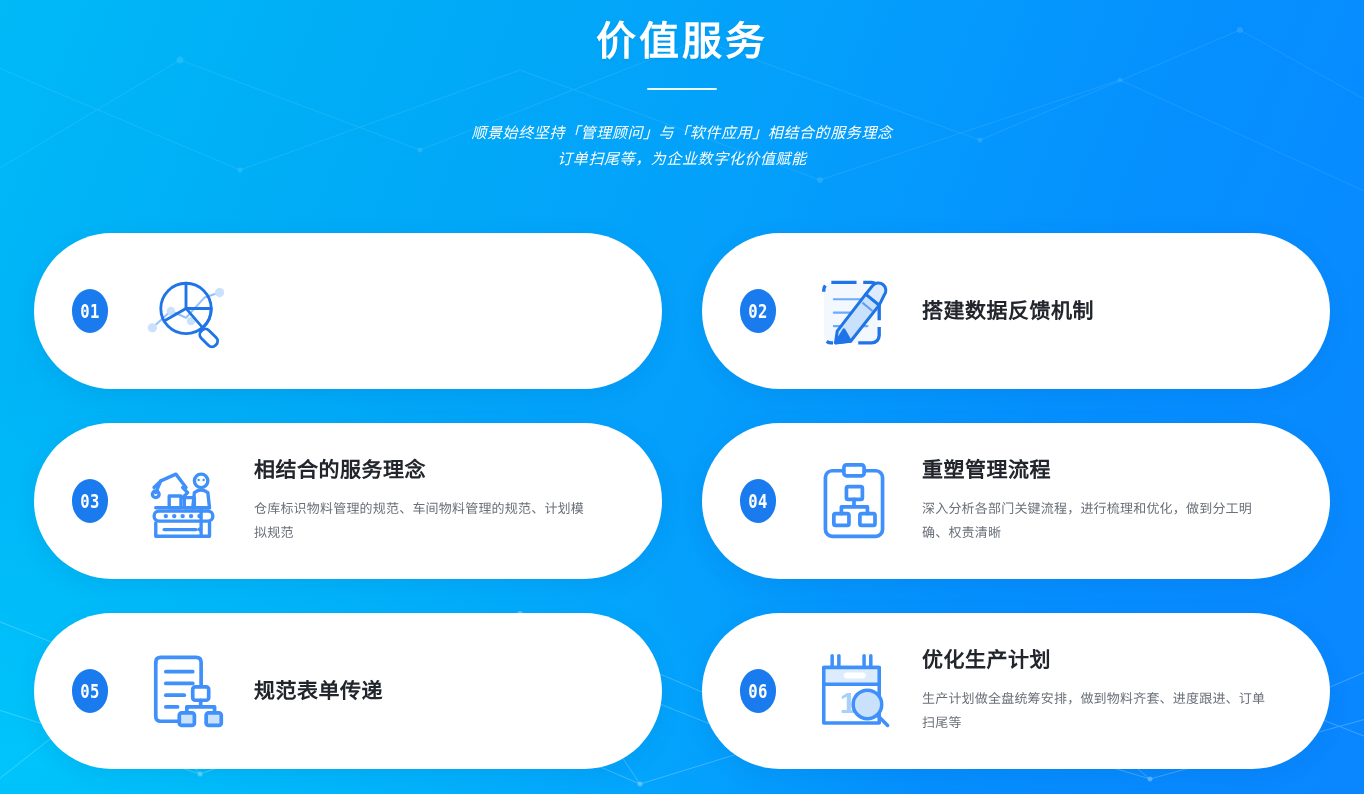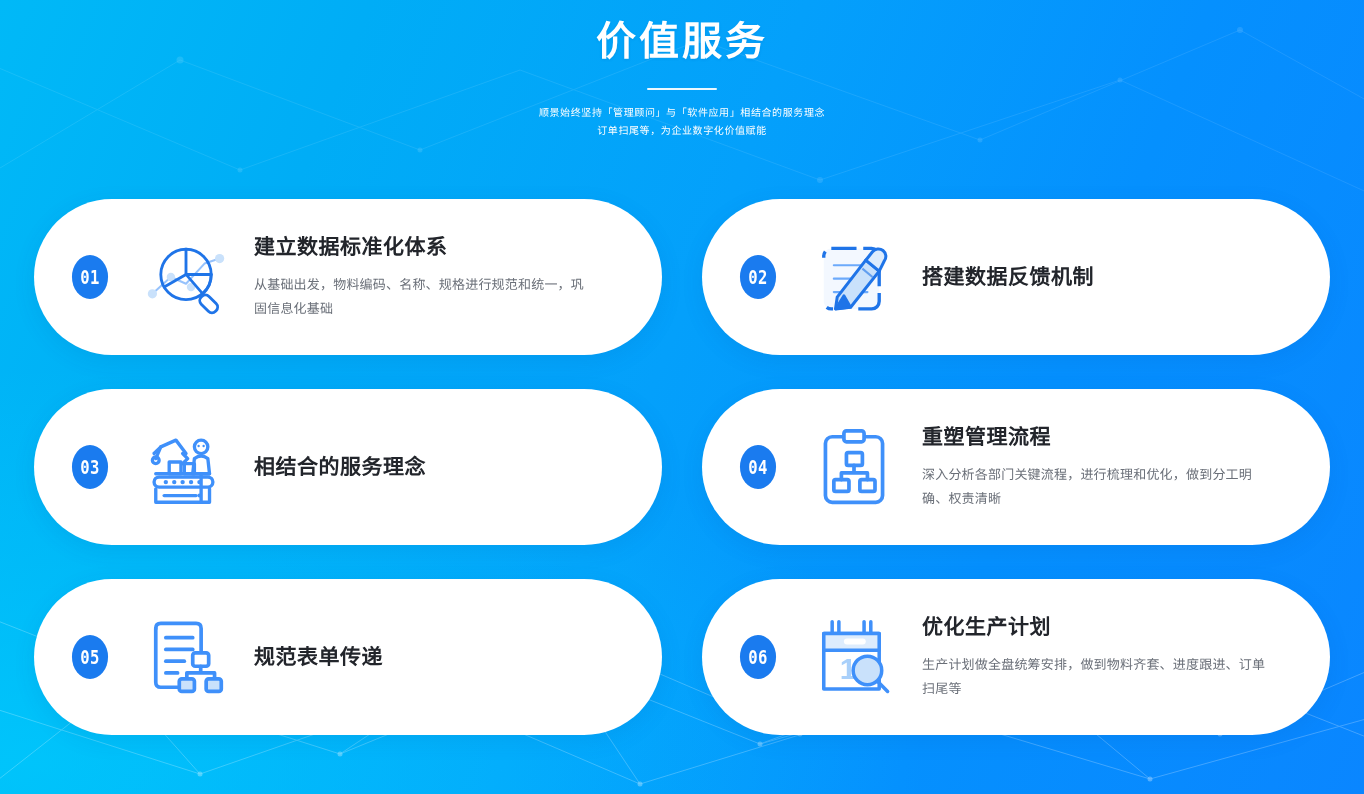--- a/index.html
+++ b/index.html
@@ -43,26 +43,27 @@
     text-shadow:0 1px 3px rgba(0,60,130,.12);
   }
   .title-divider {
     width:70px; height:2px;
     background:#ffffff;
     margin:20px auto 0;
     border-radius:2px;
     opacity:.92;
   }
   .subtitle {
-    margin-top:14px;
-    font-size:10px;
+    margin-top:30px;
+    font-size:15px;
     line-height:1.75;
     letter-spacing:.6px;
     color:#ffffff;
     font-weight:400;
+    font-style:italic;
   }
   .subtitle div { white-space:nowrap; }
 
   
   .cards {
     position:relative;
     margin:60px auto 0;
     width:1296px;
     display:grid;
     grid-template-columns:628px 628px;
@@ -200,24 +201,20 @@
             <circle class="f-pale" cx="90" cy="28" r="5.5" stroke="none"></circle>
             <circle class="f-pale" cx="56" cy="62" r="5" stroke="none"></circle>
             <circle class="s-dark" stroke-width="3.4" cx="50" cy="47" r="30"></circle>
             <path class="s-dark" stroke-width="3.4" d="M50 17 L50 47 L80 47"></path>
             <path class="s-dark" stroke-width="3.4" d="M50 47 L24 62"></path>
             <path class="s-dark" stroke-width="3.2" d="M50 47 L80 47 A30 30 0 0 1 70 70 Z" fill="none"></path>
             <rect class="s-dark" stroke-width="3.4" x="70.5" y="70" width="13" height="24" rx="6" transform="rotate(-45 77 82)" fill="#ffffff"></rect>
           </g>
         </svg>
       </div>
-      <div class="texts">
-        <div class="card-title">建立数据标准化体系</div>
-        <div class="card-desc">从基础出发，物料编码、名称、规格进行规范和统一，巩固信息化基础</div>
-      </div>
     </div>
 
     <div class="card wide">
       <div class="badge">02</div>
       <div class="icon-wrap">
         <svg viewBox="0 0 100 100">
           <rect x="14" y="16" width="66" height="72" rx="9" fill="#f3f8ff" class="s-dark" stroke-width="4" stroke-dasharray="30 8 60 8 40"></rect>
           <g class="s-blue" stroke-width="2.6" stroke-linecap="round" opacity=".75">
             <line x1="26" y1="36" x2="66" y2="36"></line>
             <line x1="26" y1="52" x2="66" y2="52"></line>
@@ -262,20 +259,21 @@
             <circle cx="46" cy="68" r="2.6"></circle>
               <circle cx="56" cy="68" r="2.6"></circle>
             <circle cx="66" cy="68" r="2.6"></circle>
             <circle cx="65" cy="25" r="1.4"></circle>
               <circle cx="71" cy="25" r="1.4"></circle>
           </g>
         </svg>
       </div>
       <div class="texts">
         <div class="card-title">相结合的服务理念</div>
+        <div class="card-desc">仓库标识物料管理的规范、车间物料管理的规范、计划模拟规范</div>
       </div>
     </div>
 
     <div class="card wide">
       <div class="badge">04</div>
       <div class="icon-wrap">
         <svg viewBox="0 0 100 100">
           <g fill="none" class="s-blue" stroke-width="4.4" stroke-linecap="round" stroke-linejoin="round">
             <rect x="16" y="14" width="68" height="78" rx="8"></rect>
             <rect x="38" y="7" width="24" height="13" rx="3" fill="#ffffff"></rect>

